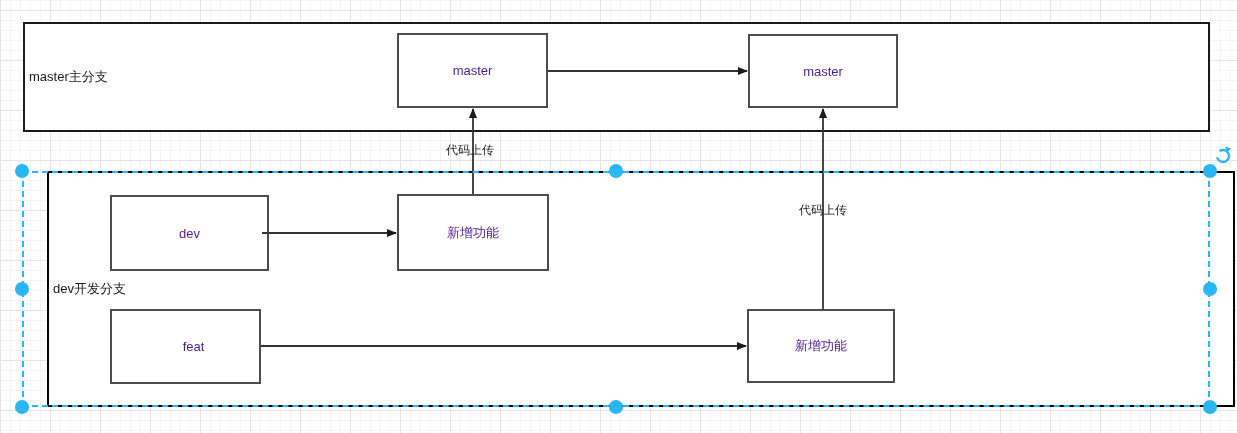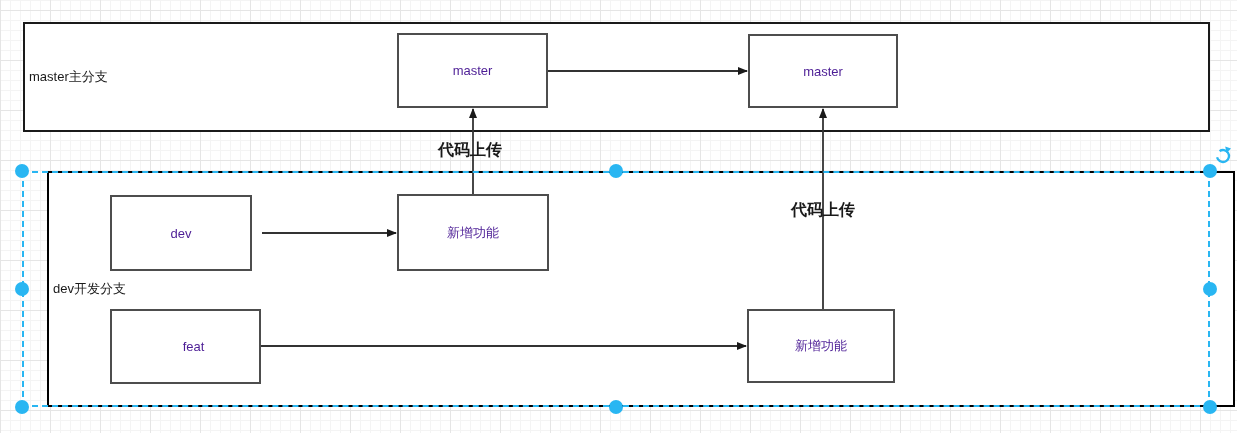--- a/index.html
+++ b/index.html
@@ -45,36 +45,35 @@
     position: absolute;
     background: #ffffff;
     border: 2px solid #4d4d4d;
     box-sizing: border-box;
     display: flex; align-items: center; justify-content: center;
     font-size: 13px; color: #4c1d95;
     z-index: 3;
   }
   .n-master1 { left: 397px; top: 33px;  width: 151px; height: 75px; }
   .n-master2 { left: 748px; top: 34px;  width: 150px; height: 74px; }
-  .n-dev     { left: 110px; top: 195px; width: 142px; height: 76px; }
+  .n-dev     { left: 110px; top: 195px; width: 159px; height: 76px; }
   .n-feat-t  { left: 397px; top: 194px; width: 152px; height: 77px; }
   .n-feat    { left: 110px; top: 309px; width: 151px; height: 75px; padding-left: 16px; }
   .n-feat-b  { left: 747px; top: 309px; width: 148px; height: 74px; }
   .edges-layer {
     position: absolute; left: 0; top: 0;
     width: 1237px; height: 433px;
     z-index: 4;
   }
   .edge-label {
     position: absolute;
     transform: translate(-50%, -50%);
-    font-size: 16px; color: #1a1a1a;
+    font-size: 12px; color: #1a1a1a;
     white-space: nowrap;
     z-index: 5;
-    font-weight: bold;
   }
   .el-1 { left: 470px; top: 150px; }
   .el-2 { left: 823px; top: 210px; }
   .selection-outline {
     position: absolute;
     left: 22px; top: 171px; width: 1188px; height: 236px;
     box-sizing: border-box;
     border: 2px dashed #29b6f2;
     z-index: 6;
     pointer-events: none;

